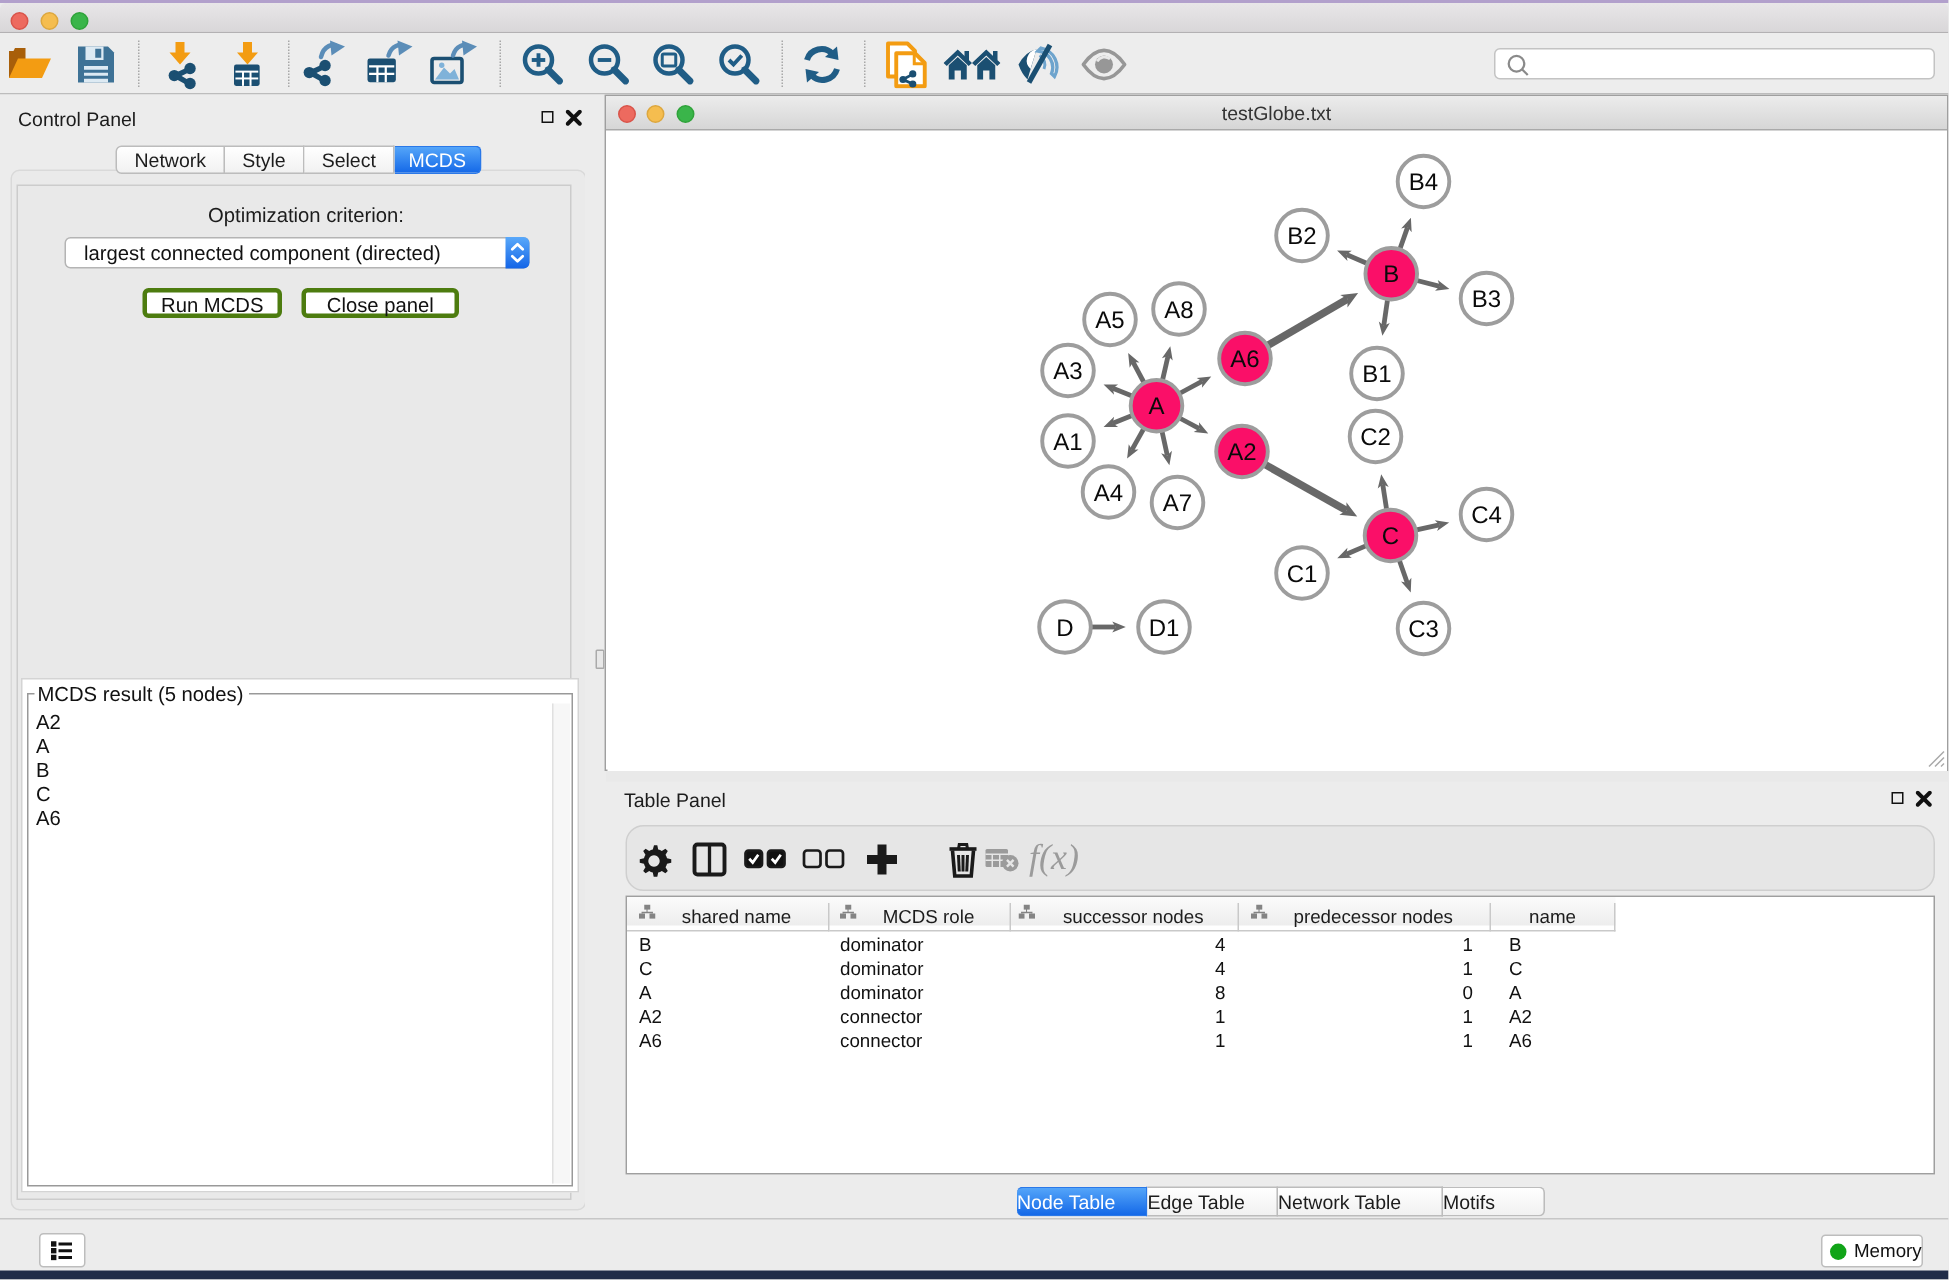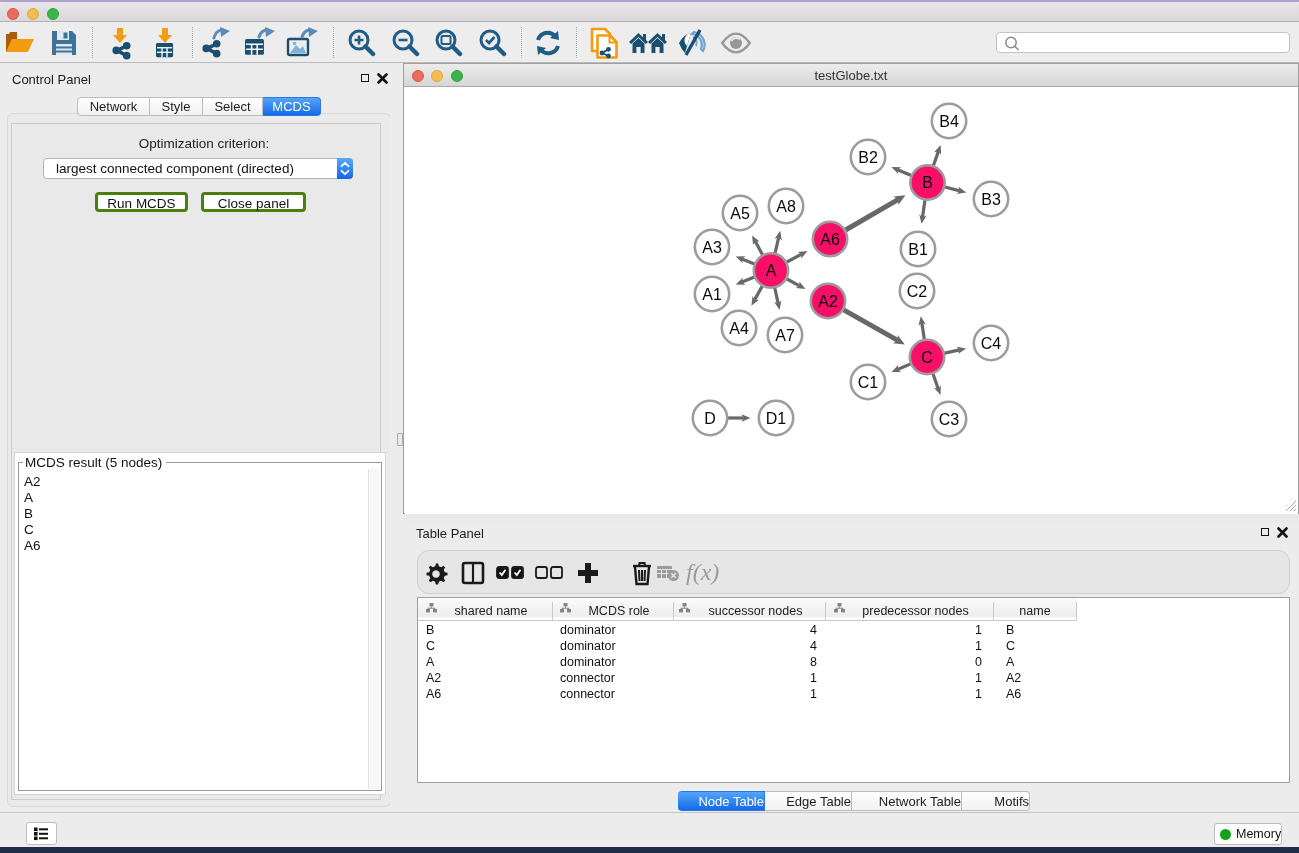--- a/index.html
+++ b/index.html
@@ -45,21 +45,21 @@
 #tphdr{position:absolute;left:416px;top:526px;font-size:13px;color:#1c1c1c}
 #tptools{position:absolute;left:417px;top:550px;width:873px;height:44px;background:#e6e6e6;border:1px solid #cfcfcf;border-radius:12px}
 #tbl{position:absolute;left:417px;top:597px;width:873px;height:186px;background:#fff;border:1px solid #9f9f9f}
 #thead{position:absolute;left:0;top:0;height:19px;width:659px;background:linear-gradient(#fbfbfb,#ededed);font-size:12.5px;color:#1c1c1c}
 .th{position:absolute;top:4px;height:19px;border-right:1px solid #c9c9c9;border-bottom:1px solid #c9c9c9}
 .th span{display:block;text-align:center;line-height:18px;padding-left:12px}
 .row{position:absolute;left:0;width:100%;height:16px;font-size:12.5px;color:#111}
 .cell{position:absolute;top:0}
 
 .btabs{position:absolute;left:678px;top:791px;height:20px;display:flex}
-.btab{height:20px;line-height:19px;font-size:13px;text-align:right;background:linear-gradient(#ffffff,#f1f1f1);border:1px solid #bcbcbc;border-left:none;color:#1c1c1c}
+.btab{height:20px;line-height:19px;font-size:13px;text-align:left;background:linear-gradient(#ffffff,#f1f1f1);border:1px solid #bcbcbc;border-left:none;color:#1c1c1c}
 .btab.sel{background:linear-gradient(#54a5f9,#1569e8);color:#fff;border-color:#2a78e8;border-radius:4px 0 0 4px}
 .btab.last{border-radius:0 4px 4px 0}
 
 #status{position:absolute;left:0;top:812px;width:1299px;height:35px;background:#ececec;border-top:1px solid #c6c6c6}
 #listbtn{position:absolute;left:26px;top:822px;width:31px;height:23px;background:#fff;border:1px solid #bdbdbd;border-radius:3px}
 #membtn{position:absolute;left:1214px;top:823px;width:68px;height:22px;background:#fff;border:1px solid #bdbdbd;border-radius:3px;font-size:12.5px;color:#111;line-height:20px;padding-left:21px}
 #memdot{position:absolute;left:5px;top:5px;width:11px;height:11px;border-radius:50%;background:#11a418}
 #deskstrip{position:absolute;left:0;top:847px;width:1299px;height:6px;background:#202c48}
 </style></head>
 <body>

